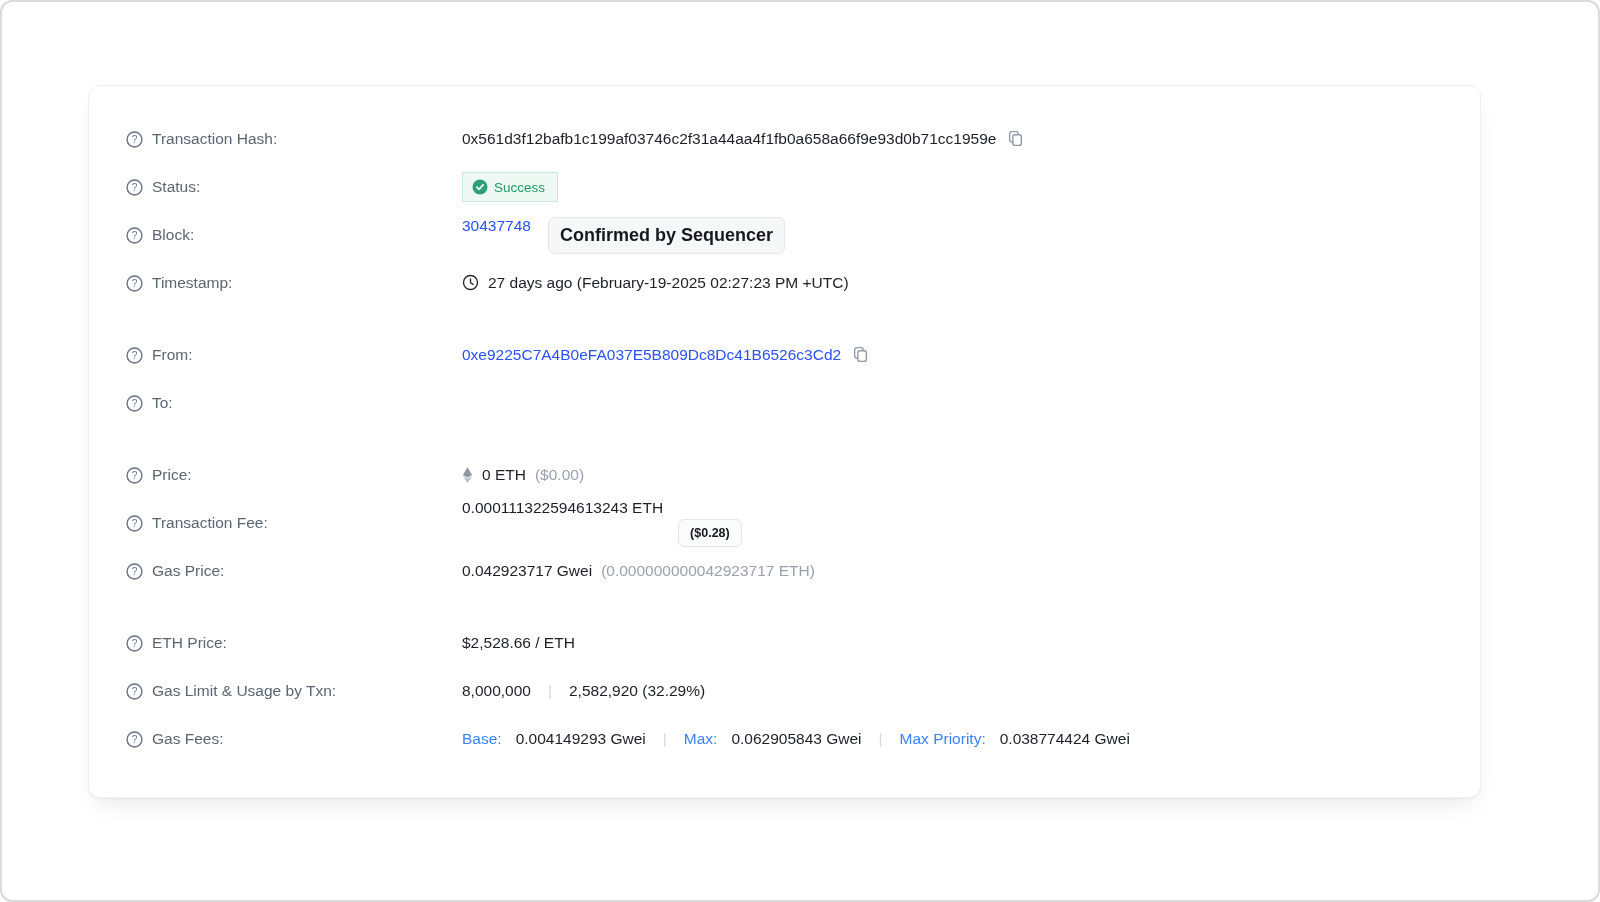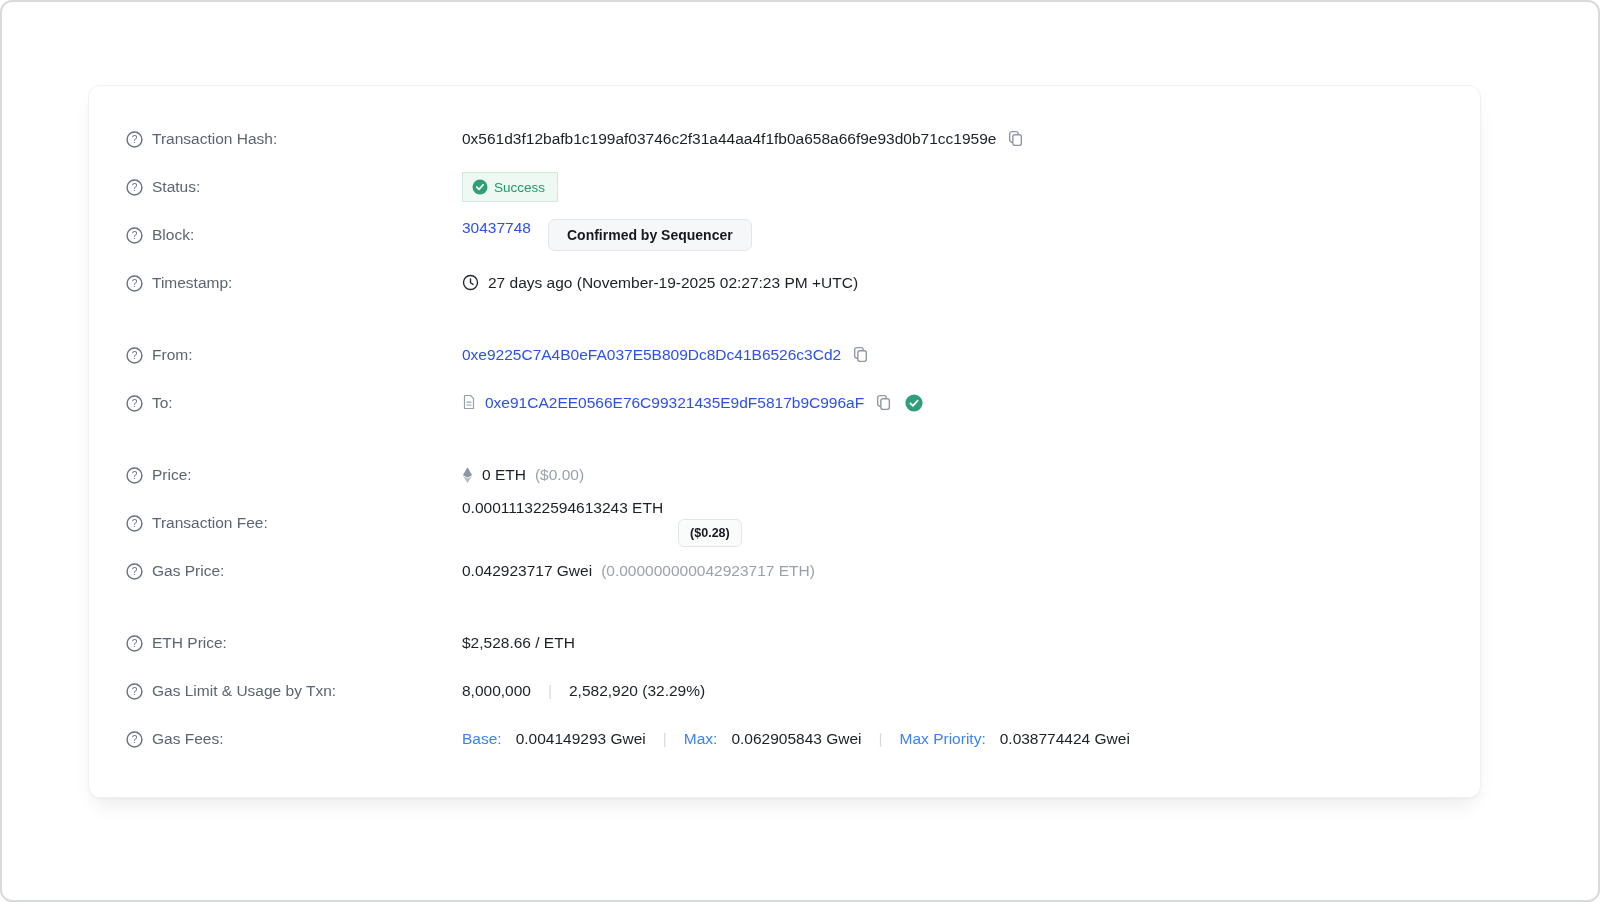--- a/index.html
+++ b/index.html
@@ -60,22 +60,22 @@
     border-radius: 0;
     padding: 6px 12px 6px 9px;
     font-size: 13.5px;
     color: #1d9a69;
   }
   .badge-gray {
     display: inline-flex; align-items: center;
     background: #f6f7f8;
     border: 1px solid #e4e5e9;
     border-radius: 7px;
-    padding: 7px 18px;
-    font-size: 14px;
+    padding: 7px 11px;
+    font-size: 18px;
     font-weight: bold;
     color: #16181d;
     margin-left: 8px;
   }
   .badge-usd {
     display: inline-flex; align-items: center;
     background: #fafbfb;
     border: 1px solid #e4e5e9;
     border-radius: 6px;
     padding: 6px 11px;
@@ -165,21 +165,21 @@
       </span>
       <span>Timestamp:</span>
     </div>
     <div class="value-cell">
       <span style="display:inline-flex">
         <svg viewBox="0 0 16 16" width="17" height="17" fill="none" stroke="#23272e" stroke-width="1.3">
             <circle cx="8" cy="8" r="6.6"></circle>
             <path d="M8 4.6V8.2l2.4 1.5" stroke-linecap="round"></path>
           </svg>
       </span>
-      <span class="dark">27 days ago (November-19-2025 02:27:23 PM +UTC)</span>
+      <span class="dark">27 days ago (February-19-2025 02:27:23 PM +UTC)</span>
     </div>
   </div>
 
   <div class="spacer"></div>
 
   <div class="row">
     <div class="label-cell">
       <span class="help-icon">
         <svg viewBox="0 0 16 16" width="17" height="17">
             <circle cx="8" cy="8" r="7" fill="none" stroke="currentColor" stroke-width="1.3"></circle>
@@ -201,41 +201,20 @@
 
   <div class="row">
     <div class="label-cell">
       <span class="help-icon">
         <svg viewBox="0 0 16 16" width="17" height="17">
             <circle cx="8" cy="8" r="7" fill="none" stroke="currentColor" stroke-width="1.3"></circle>
             <text x="8" y="11.4" text-anchor="middle" font-size="9.5" fill="currentColor">?</text>
           </svg>
       </span>
       <span>To:</span>
-    </div>
-    <div class="value-cell">
-      <span style="display:inline-flex">
-        <svg viewBox="0 0 14 16" width="14" height="16" fill="none" stroke="#99a0ab" stroke-width="1.2">
-            <path d="M2.5 1.5h6l3 3v10h-9z" stroke-linejoin="round"></path>
-            <path d="M5 8.2h4M5 11h4" stroke-linecap="round"></path>
-          </svg>
-      </span>
-      <a class="link">0xe91CA2EE0566E76C99321435E9dF5817b9C996aF</a>
-      <button class="icon-btn">
-        <svg viewBox="0 0 16 16" width="17" height="17" fill="none" stroke="#9098a4" stroke-width="1.3">
-            <rect x="2.5" y="1.5" width="8" height="10" rx="2"></rect>
-            <rect x="5.5" y="4.5" width="8" height="10" rx="2" fill="#ffffff"></rect>
-          </svg>
-      </button>
-      <span style="display:inline-flex;margin-left:4px">
-        <svg viewBox="0 0 18 18" width="18" height="18">
-            <circle cx="9" cy="9" r="8.6" fill="#2f9e79"></circle>
-            <path d="M5.4 9.3l2.5 2.5 4.7-5.2" fill="none" stroke="#ffffff" stroke-width="1.8" stroke-linecap="round" stroke-linejoin="round"></path>
-          </svg>
-      </span>
     </div>
   </div>
 
   <div class="spacer"></div>
 
   <div class="row">
     <div class="label-cell">
       <span class="help-icon">
         <svg viewBox="0 0 16 16" width="17" height="17">
             <circle cx="8" cy="8" r="7" fill="none" stroke="currentColor" stroke-width="1.3"></circle>

